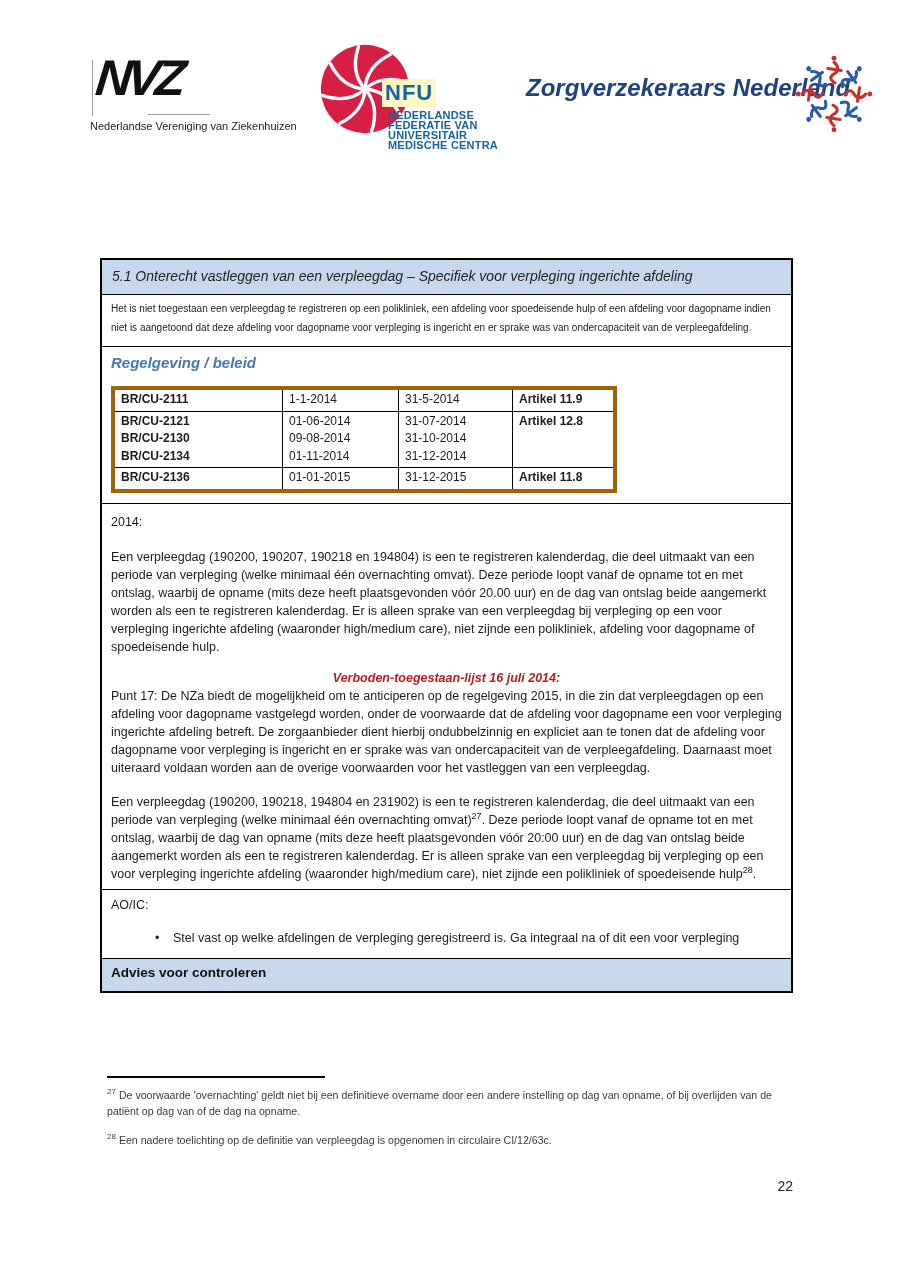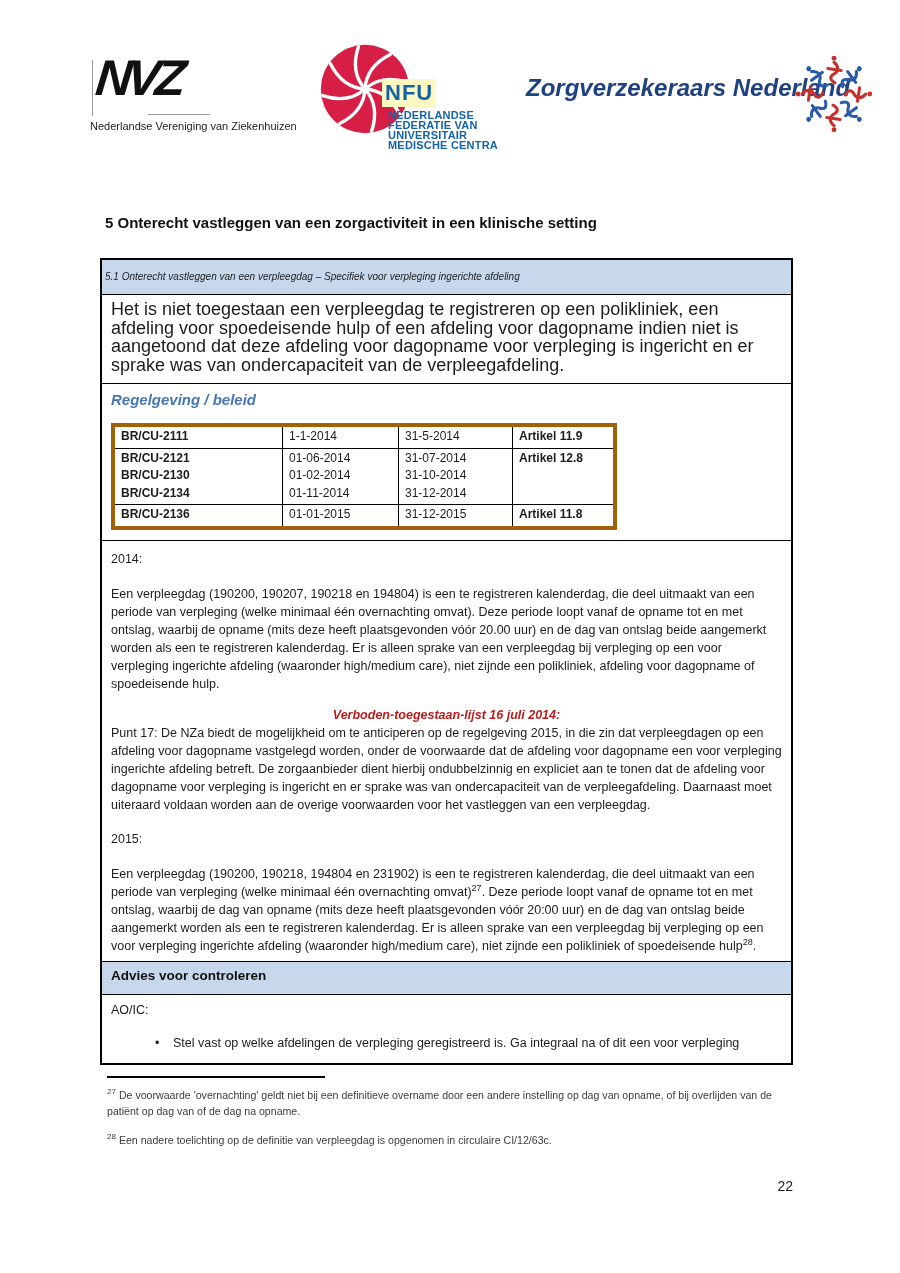--- a/index.html
+++ b/index.html
@@ -27,22 +27,22 @@
   .zn-emblem{position:absolute;left:262px;top:0;}
 
   
   .h5{position:absolute;left:105px;top:214px;width:690px;font-size:15px;font-weight:bold;color:#111;}
 
   
   .mainbox{position:absolute;left:100px;top:258px;width:693px;border:2px solid #000;box-sizing:border-box;background:#fff;}
   .sec{border-bottom:1px solid #000;box-sizing:border-box;}
   .sec:last-child{border-bottom:none;}
   .band{background:#c7d7ec;}
-  .band-51{padding:5px 3px 6px;font-size:10px;font-style:italic;line-height:23px;color:#222;}
-  .intro{padding:5px 9px 9px;font-size:18px;line-height:18.5px;}
+  .band-51{padding:5px 10px 6px;font-size:14px;font-style:italic;line-height:23px;color:#222;}
+  .intro{padding:5px 9px 9px;font-size:10px;line-height:18.5px;}
   .reg{padding:4px 9px 10px;}
   .reg-head{font-size:15px;font-weight:bold;font-style:italic;color:#4677b2;margin:3px 0 15px;}
   table.regtable{border-collapse:collapse;border:4px solid #a16207;margin-left:0;}
   table.regtable td{border:1px solid #000;font-size:12px;padding:1px 6px 2px;vertical-align:top;line-height:17.5px;}
   td.cw1{width:155px;} td.cw2{width:103px;} td.cw3{width:101px;} td.cw4{width:88px;}
   .bold{font-weight:bold;}
   .bodysec{padding:7px 9px 6px;font-size:12.5px;line-height:18px;}
   .bodysec p{margin:0;}
   .lbl-year{margin:2px 0 17px !important;}
   .para-2014{margin:0 0 13px !important;}
@@ -138,21 +138,20 @@
         </g>
         <g transform="rotate(315 45 45)" stroke="#2a5ba8" stroke-width="3">
           <path d="M45,14 C50,18 50,23 44,26 C40,29 42,32 46,34"></path>
             <circle cx="45" cy="10" r="2.4" fill="#2a5ba8" stroke="none"></circle>
             <path d="M39,20 L52,22"></path>
         </g>
       </g>
     </svg>
   </div>
 
-  <div class="h5">5 Onterecht vastleggen van een zorgactiviteit in een klinische setting</div>
 
   <div class="mainbox">
 
     <div class="sec band band-51">5.1 Onterecht vastleggen van een verpleegdag – Specifiek voor verpleging ingerichte afdeling</div>
 
     <div class="sec intro">Het is niet toegestaan een verpleegdag te registreren op een polikliniek, een afdeling voor spoedeisende hulp of een afdeling voor dagopname indien niet is aangetoond dat deze afdeling voor dagopname voor verpleging is ingericht en er sprake was van ondercapaciteit van de verpleegafdeling.</div>
 
     <div class="sec reg">
       <div class="reg-head">Regelgeving / beleid</div>
       <table class="regtable">
@@ -172,21 +171,21 @@
               </td>
           </tr>
           <tr>
             <td class="cw1 bold">
               <div>BR/CU-2121</div>
               <div>BR/CU-2130</div>
               <div>BR/CU-2134</div>
             </td>
             <td class="cw2">
               <div>01-06-2014</div>
-              <div>01-02-2014</div>
+              <div>09-08-2014</div>
               <div>01-11-2014</div>
             </td>
             <td class="cw3">
               <div>31-07-2014</div>
               <div>31-10-2014</div>
               <div>31-12-2014</div>
             </td>
             <td class="cw4 bold">
                 <div>Artikel 12.8</div>
               </td>
@@ -207,34 +206,33 @@
           </tr>
         </tbody>
       </table>
     </div>
 
     <div class="sec bodysec">
       <p class="lbl-year">2014:</p>
       <p class="para-2014">Een verpleegdag (190200, 190207, 190218 en 194804) is een te registreren kalenderdag, die deel uitmaakt van een periode van verpleging (welke minimaal één overnachting omvat). Deze periode loopt vanaf de opname tot en met ontslag, waarbij de opname (mits deze heeft plaatsgevonden vóór 20.00 uur) en de dag van ontslag beide aangemerkt worden als een te registreren kalenderdag. Er is alleen sprake van een verpleegdag bij verpleging op een voor verpleging ingerichte afdeling (waaronder high/medium care), niet zijnde een polikliniek, afdeling voor dagopname of spoedeisende hulp.</p>
       <p class="blue-sub">Verboden-toegestaan-lijst 16 juli 2014:</p>
       <p class="para-verboden">Punt 17: De NZa biedt de mogelijkheid om te anticiperen op de regelgeving 2015, in die zin dat verpleegdagen op een afdeling voor dagopname vastgelegd worden, onder de voorwaarde dat de afdeling voor dagopname een voor verpleging ingerichte afdeling betreft. De zorgaanbieder dient hierbij ondubbelzinnig en expliciet aan te tonen dat de afdeling voor dagopname voor verpleging is ingericht en er sprake was van ondercapaciteit van de verpleegafdeling. Daarnaast moet uiteraard voldaan worden aan de overige voorwaarden voor het vastleggen van een verpleegdag.</p>
-      <p class="lbl-2015">2015:</p>
       <p><span>Een verpleegdag (190200, 190218, 194804 en 231902) is een te registreren kalenderdag, die deel uitmaakt van een periode van verpleging (welke minimaal één overnachting omvat)</span><sup>27</sup><span>. Deze periode loopt vanaf de opname tot en met ontslag, waarbij de dag van opname (mits deze heeft plaatsgevonden vóór 20:00 uur) en de dag van ontslag beide aangemerkt worden als een te registreren kalenderdag. Er is alleen sprake van een verpleegdag bij verpleging op een voor verpleging ingerichte afdeling (waaronder high/medium care), niet zijnde een polikliniek of spoedeisende hulp</span><sup>28</sup><span>.</span></p>
     </div>
-
-    <div class="sec band band-advies">Advies voor controleren</div>
 
     <div class="sec aoic">
       <div>AO/IC:</div>
       <div class="bullet-row">
         <div class="bullet-dot">•</div>
         <div class="bullet-text">Stel vast op welke afdelingen de verpleging geregistreerd is. Ga integraal na of dit een voor verpleging</div>
       </div>
     </div>
 
+    <div class="sec band band-advies">Advies voor controleren</div>
+
   </div>
 
   <div class="footnotes">
     <div class="fn-rule"></div>
     <p class="fn"><sup>27</sup><span>De voorwaarde 'overnachting' geldt niet bij een definitieve overname door een andere instelling op dag van opname, of bij overlijden van de patiënt op dag van of de dag na opname.</span></p>
     <p class="fn"><sup>28</sup><span>Een nadere toelichting op de definitie van verpleegdag is opgenomen in circulaire CI/12/63c.</span></p>
   </div>
 
   <div class="pagenum">22</div>
 

